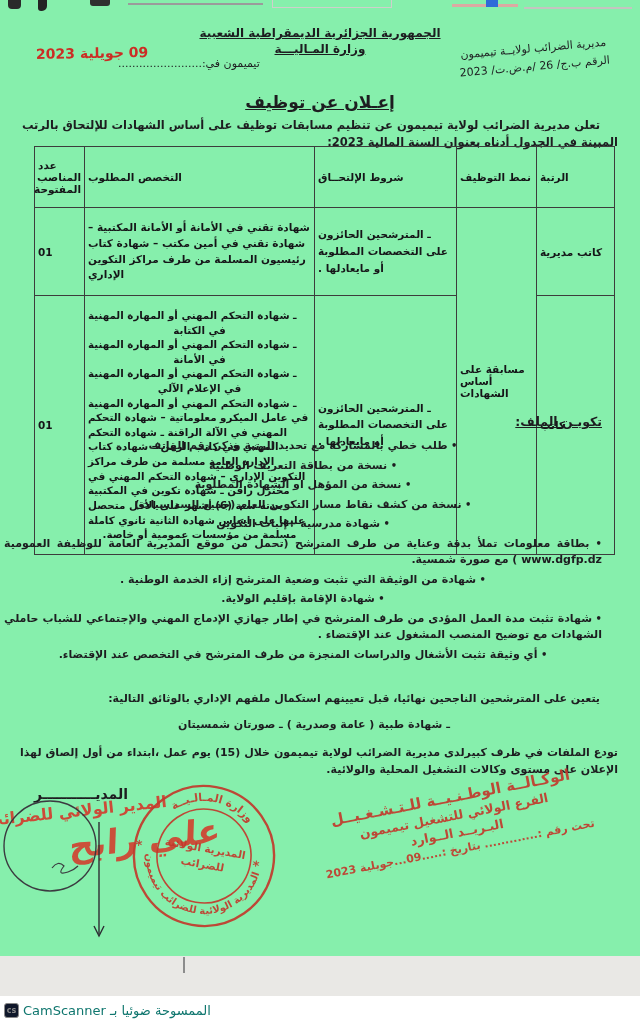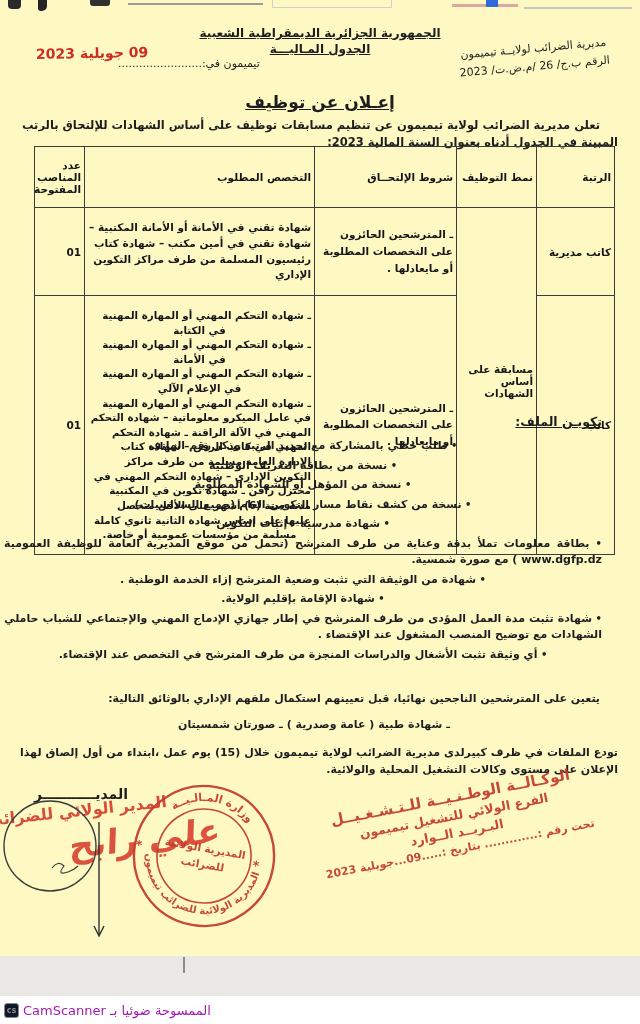--- a/index.html
+++ b/index.html
@@ -5,37 +5,37 @@
   * { margin:0; padding:0; box-sizing:border-box; }
   html,body { width:640px; height:1024px; overflow:hidden; }
   body {
     font-family:"DejaVu Sans", sans-serif;
     background:#e9e8e5;
     color:#1d1d20;
     position:relative;
   }
   .paper {
     position:absolute; top:0; left:0; width:640px; height:956px;
-    background:#fef9c3;
+    background:#86efac;
   }
   .gray-strip {
     position:absolute; top:956px; left:0; width:640px; height:40px;
     background:#e9e8e5;
   }
   .footer-bar {
     position:absolute; top:996px; left:0; width:640px; height:28px;
     background:#ffffff; display:flex; align-items:center; direction:ltr;
     padding-left:4px; gap:4px;
   }
   .cs-box {
     width:15px; height:15px; border:1px solid #8a8a8a; border-radius:3px;
     color:#8a8a8a; font-size:8px; font-weight:bold; display:flex;
     align-items:center; justify-content:center; background:#0f172a;
   }
-  .footer-text { color:#a21caf; font-size:13px; direction:rtl; }
+  .footer-text { color:#0f766e; font-size:13px; direction:rtl; }
 
   
   .art { position:absolute; }
 
   .center-head { position:absolute; top:26px; left:0; width:640px; text-align:center; }
   .center-head .l1 { font-size:12px; font-weight:bold; text-decoration:underline; }
   .center-head .l2 { font-size:12px; font-weight:bold; text-decoration:underline; margin-top:2px; }
 
   .right-head {
     position:absolute; top:40px; right:16px; width:180px; text-align:center;
@@ -56,21 +56,21 @@
     font-size:11.5px; font-weight:bold; text-align:right; line-height:1.45;
   }
   .intro .indent { display:inline-block; width:18px; }
 
   table.jobs {
     position:absolute; top:146px; right:25px; width:580px;
     border-collapse:collapse; table-layout:fixed;
     font-size:10.5px; font-weight:bold; color:#151518;
   }
   table.jobs th, table.jobs td {
-    border:1.4px solid #3c3c3c; text-align:right; vertical-align:middle;
+    border:1.4px solid #3c3c3c; text-align:left; vertical-align:middle;
     padding:12px 3px;
   }
   th.c-rank  { width:78px; }
   th.c-mode  { width:80px; }
   th.c-cond  { width:142px; }
   th.c-spec  { width:230px; }
   th.c-num   { width:50px; }
   tr.hdr { height:46px; }
   tr.r1 { height:62px; }
   tr.r2 { height:156px; }
@@ -132,21 +132,21 @@
   <div class="art" style="top:0;left:38px;width:9px;height:11px;background:#242424;border-radius:0 0 5px 3px;"></div>
   <div class="art" style="top:0;left:90px;width:20px;height:6px;background:#303030;border-radius:0 0 3px 3px;"></div>
   <div class="art" style="top:3px;left:128px;width:135px;height:2px;background:#9b9b9b;"></div>
   <div class="art" style="top:0;left:272px;width:120px;height:8px;border:1px solid #cfcfcb;border-top:none;"></div>
   <div class="art" style="top:4px;left:452px;width:66px;height:3px;background:#dba9a2;"></div>
   <div class="art" style="top:0;left:486px;width:12px;height:7px;background:#2f6bd8;"></div>
   <div class="art" style="top:7px;left:524px;width:108px;height:2px;background:#c4c4c0;"></div>
 
   <div class="center-head">
     <div class="l1">الجمهورية الجزائرية الديمقراطية الشعبية</div>
-    <div class="l2">الجدول المـاليـــة</div>
+    <div class="l2">وزارة المـاليـــة</div>
   </div>
 
   <div class="right-head">
     <div>مديرية الضرائب لولايــة تيميمون</div>
     <div>الرقم ب.ج/ 26 /م.ض.ت/ 2023</div>
   </div>
 
   <div class="place-date">تيميمون في:........................</div>
   <div class="date-stamp">09 جويلية 2023</div>
 

